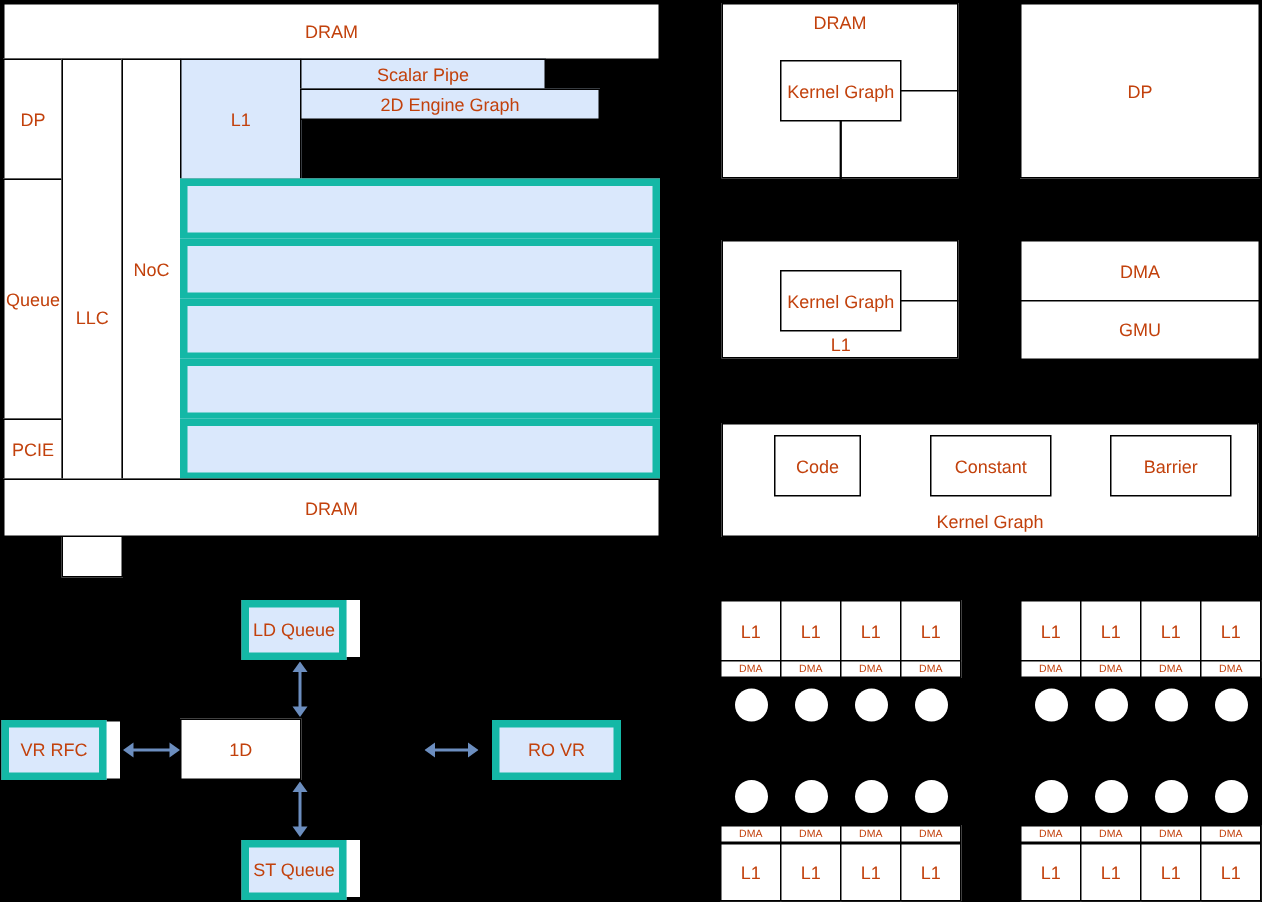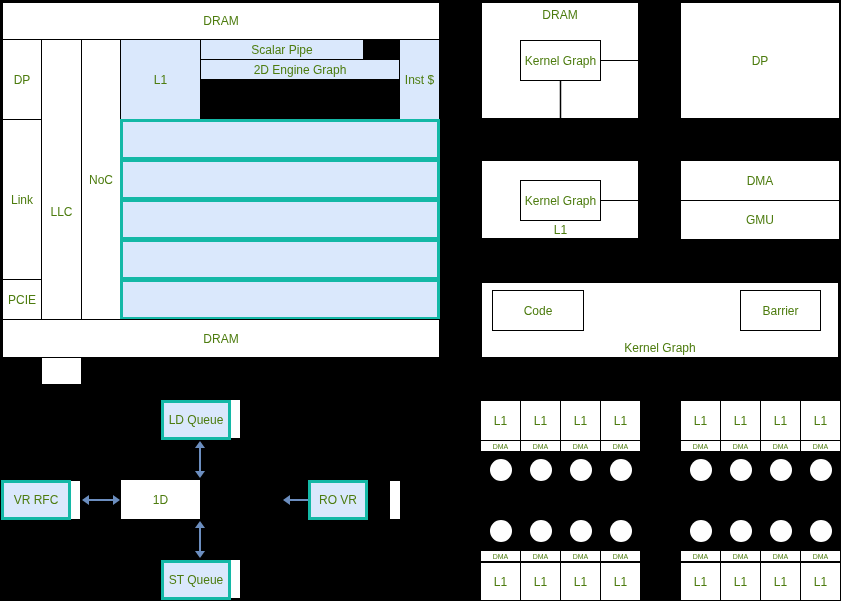--- a/index.html
+++ b/index.html
@@ -1,56 +1,55 @@
 <!DOCTYPE html>
 <html><head>
 <meta charset="utf-8">
 <style>
   html,body{margin:0;padding:0;background:#000;}
   #canvas{
     position:relative;width:841px;height:601px;background:#000;
-    font-family:"Liberation Sans",sans-serif;font-size:12px;color:#4d7c0f;
+    font-family:"Liberation Sans",sans-serif;font-size:12px;color:#c2410c;
     overflow:hidden;
   }
   .abs{position:absolute;box-sizing:border-box;}
   .wbox{background:#ffffff;border:1px solid #000000;}
   .blue{background:#dae8fc;border:1px solid #000000;}
-  .bluesoft{background:#dae8fc;border:3px solid #14b8a6;}
+  .bluesoft{background:#dae8fc;border:5px solid #14b8a6;}
   .flexc{display:flex;align-items:center;justify-content:center;text-align:center;}
   .strip{background:#ffffff;}
   .title-top{text-align:center;padding-top:6px;}
   .lineh{border-top:1px solid #000000;height:0;}
   .cluster{width:161px;height:201px;}
   .crow{position:absolute;left:0;display:flex;width:161px;}
   .cell{flex:1;background:#ffffff;border:1px solid #000000;display:flex;
         align-items:center;justify-content:center;box-sizing:border-box;}
   .cell + .cell{margin-left:-1px;}
   .dmacell{font-size:7px;}
   .circle{position:absolute;width:22px;height:22px;border-radius:50%;background:#ffffff;}
 </style>
 </head>
 <body>
 
 <div id="canvas">
 
   <div class="abs wbox flexc" style="left:2px;top:2px;width:438px;height:38px">DRAM</div>
 
   <div class="abs wbox flexc" style="left:2px;top:39px;width:40px;height:81px">DP</div>
-  <div class="abs wbox flexc" style="left:2px;top:119px;width:40px;height:161px">Link</div>
+  <div class="abs wbox flexc" style="left:2px;top:119px;width:40px;height:161px">Queue</div>
   <div class="abs wbox flexc" style="left:2px;top:279px;width:40px;height:41px">PCIE</div>
 
   <div class="abs wbox flexc" style="left:41px;top:39px;width:41px;height:346px">LLC</div>
   <div class="abs wbox flexc" style="left:81px;top:39px;width:40px;height:281px">NoC</div>
 
   <div class="abs blue flexc" style="left:120px;top:39px;width:81px;height:81px">L1</div>
 
   <div class="abs blue flexc" style="left:200px;top:39px;width:164px;height:21px">Scalar Pipe</div>
   <div class="abs blue flexc" style="left:200px;top:59px;width:200px;height:21px">2D Engine Graph</div>
 
-  <div class="abs blue flexc" style="left:399px;top:39px;width:41px;height:81px">Inst $</div>
 
   <div class="abs bluesoft" style="left:120px;top:119px;width:320px;height:41px"></div>
   <div class="abs bluesoft" style="left:120px;top:159px;width:320px;height:41px"></div>
   <div class="abs bluesoft" style="left:120px;top:199px;width:320px;height:41px"></div>
   <div class="abs bluesoft" style="left:120px;top:239px;width:320px;height:41px"></div>
   <div class="abs bluesoft" style="left:120px;top:279px;width:320px;height:41px"></div>
 
   <div class="abs wbox flexc" style="left:2px;top:319px;width:438px;height:39px">DRAM</div>
 
   <div class="abs wbox" style="left:481px;top:2px;width:158px;height:117px"></div>
@@ -67,21 +66,22 @@
 
   <div class="abs wbox" style="left:481px;top:160px;width:158px;height:79px"></div>
   <div class="abs wbox flexc" style="left:520px;top:180px;width:81px;height:41px">Kernel Graph</div>
   <div class="abs flexc" style="left:520px;top:222px;width:81px;height:15px">L1</div>
   <div class="abs lineh" style="left:600px;top:200px;width:39px"></div>
 
   <div class="abs wbox flexc" style="left:680px;top:160px;width:160px;height:41px">DMA</div>
   <div class="abs wbox flexc" style="left:680px;top:200px;width:160px;height:40px">GMU</div>
 
   <div class="abs wbox" style="left:481px;top:282px;width:358px;height:76px"></div>
-  <div class="abs wbox flexc" style="left:492px;top:290px;width:92px;height:41px">Code</div>
+  <div class="abs wbox flexc" style="left:516px;top:290px;width:58px;height:41px">Code</div>
+  <div class="abs wbox flexc" style="left:620px;top:290px;width:81px;height:41px">Constant</div>
   <div class="abs wbox flexc" style="left:740px;top:290px;width:81px;height:41px">Barrier</div>
   <div class="abs flexc" style="left:481px;top:340px;width:358px;height:15px">Kernel Graph</div>
 
   <div class="abs strip" style="left:230px;top:400px;width:10px;height:38px"></div>
   <div class="abs bluesoft flexc" style="left:161px;top:400px;width:70px;height:40px">LD Queue</div>
 
   <svg class="abs" style="left:194px;top:441px" width="12" height="37">
     <line x1="6" y1="5" x2="6" y2="32" stroke="#6c8ebf" stroke-width="2"></line>
     <path d="M1,7 L11,7 L6,0 Z" fill="#6c8ebf"></path>
     <path d="M1,30 L11,30 L6,37 Z" fill="#6c8ebf"></path>
@@ -98,21 +98,21 @@
 
   <div class="abs wbox flexc" style="left:120px;top:479px;width:81px;height:41px">1D</div>
 
   <svg class="abs" style="left:283px;top:494px" width="36" height="12">
     <line x1="5" y1="6" x2="31" y2="6" stroke="#6c8ebf" stroke-width="2"></line>
     <path d="M7,1 L7,11 L0,6 Z" fill="#6c8ebf"></path>
     <path d="M29,1 L29,11 L36,6 Z" fill="#6c8ebf"></path>
   </svg>
 
   <div class="abs strip" style="left:390px;top:481px;width:10px;height:38px"></div>
-  <div class="abs bluesoft flexc" style="left:308px;top:480px;width:60px;height:40px">RO VR</div>
+  <div class="abs bluesoft flexc" style="left:328px;top:480px;width:86px;height:40px">RO VR</div>
 
   <svg class="abs" style="left:194px;top:521px" width="12" height="37">
     <line x1="6" y1="5" x2="6" y2="32" stroke="#6c8ebf" stroke-width="2"></line>
     <path d="M1,7 L11,7 L6,0 Z" fill="#6c8ebf"></path>
     <path d="M1,30 L11,30 L6,37 Z" fill="#6c8ebf"></path>
   </svg>
 
   <div class="abs strip" style="left:230px;top:560px;width:10px;height:38px"></div>
   <div class="abs bluesoft flexc" style="left:161px;top:560px;width:70px;height:40px">ST Queue</div>
 

